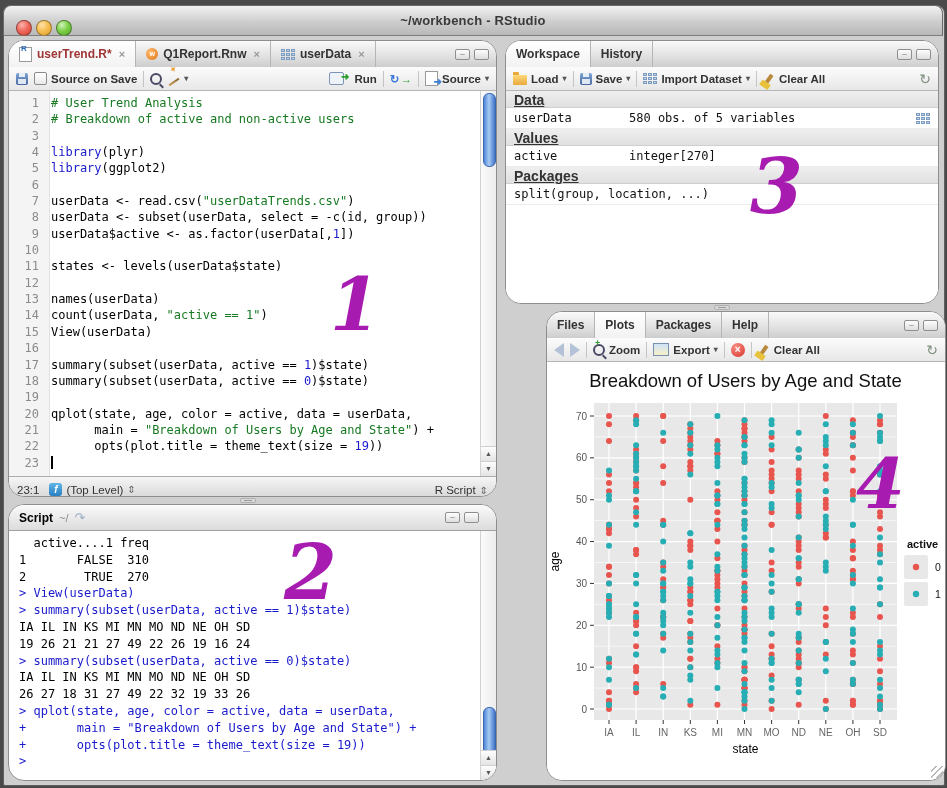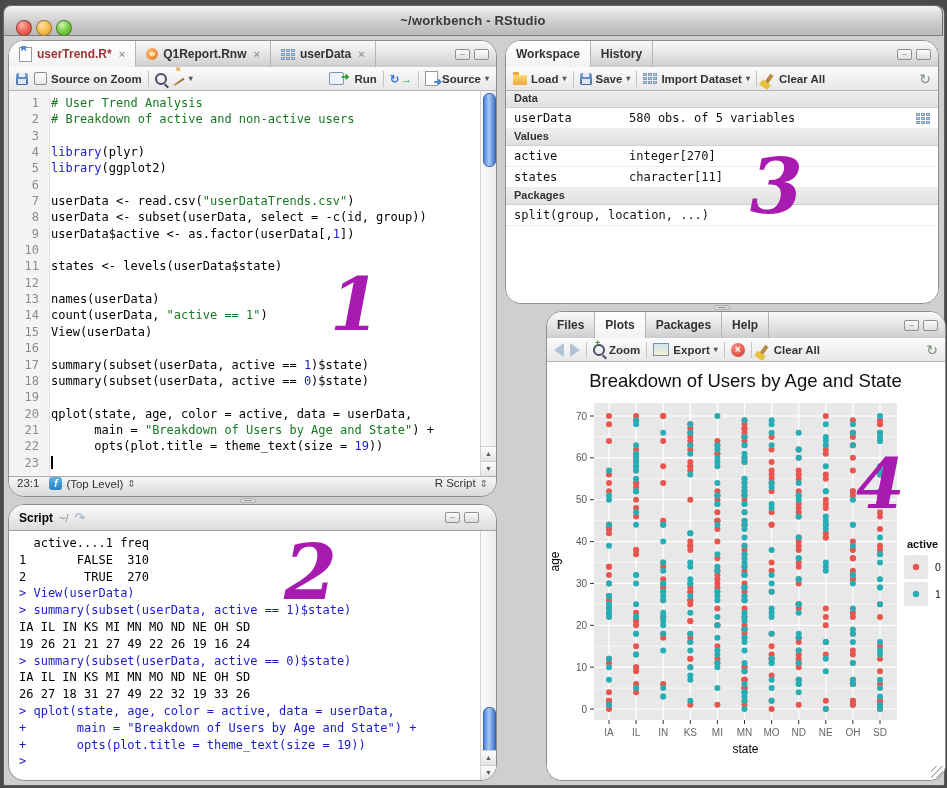--- a/index.html
+++ b/index.html
@@ -53,37 +53,37 @@
   .cursor{display:inline-block;width:1.5px;height:13px;background:#000;vertical-align:-2px;}
   .vscroll{position:absolute;right:0;top:0;bottom:0;width:15px;
            background:linear-gradient(90deg,#fbfbfb,#ededed);border-left:1px solid #d2d2d2;}
   .thumb{position:absolute;left:1.5px;width:11px;border-radius:6px;
          background:linear-gradient(90deg,#4f86d8,#a8cbf5 45%,#3f74c9);border:1px solid #3b67b0;}
   .sb-arrows{position:absolute;left:0;right:0;bottom:0;}
   .sb-a{height:14px;border-top:1px solid #cfcfcf;text-align:center;font-size:7px;color:#555;
         line-height:14px;background:linear-gradient(#fdfdfd,#e4e4e4);}
   #editor-status{position:absolute;left:0;right:0;bottom:0;height:20px;
                  background:linear-gradient(#f6f6f6,#dadada);border-top:1px solid #ababab;
-                 display:flex;align-items:flex-start;font-size:11.5px;color:#333;padding:0 8px;gap:10px;box-sizing:border-box;}
+                 display:flex;align-items:flex-end;font-size:11.5px;color:#333;padding:0 8px;gap:10px;box-sizing:border-box;}
   .stepper{font-size:10px;color:#666;}
   .ficon{width:13px;height:13px;border-radius:3px;background:linear-gradient(#5fb5e8,#2a7fc0);
          color:#fff;font-style:italic;font-weight:bold;font-size:10px;text-align:center;line-height:13px;}
   
   #console-pane{left:8px;top:504px;width:489px;height:277px;}
   #console-header{position:absolute;left:0;right:0;top:0;height:26px;
                   background:linear-gradient(#fafafa,#dcdcdc);border-bottom:1px solid #a2a2a2;
                   display:flex;align-items:center;gap:6px;padding:0 10px;font-size:12px;box-sizing:border-box;}
   #console-body{position:absolute;left:0;top:26px;right:16px;bottom:0;padding:4px 0 0 10px;
                 font-family:"DejaVu Sans Mono",monospace;font-size:12px;line-height:16.8px;white-space:pre;}
   .con-i{color:#1a1acc;} .con-o{color:#000;}
   
   #workspace-pane{left:505px;top:40px;width:434px;height:264px;}
   #ws-toolbar{top:26px;}
   .section-hd{height:17px;background:linear-gradient(#efefef,#e0e0e0);border-bottom:1px solid #cfcfcf;
-              font-size:11px;font-weight:bold;color:#333;padding:1px 0 0 8px;box-sizing:border-box;}
+              font-size:14px;font-weight:bold;color:#333;padding:1px 0 0 8px;box-sizing:border-box;text-decoration:underline;}
   .ws-row{height:20px;display:flex;align-items:center;border-bottom:1px solid #ececec;
           font-family:"DejaVu Sans Mono",monospace;font-size:12px;color:#111;}
   .ws-name{width:115px;padding-left:8px;}
   .ws-val{flex:1;}
   #ws-content{position:absolute;left:0;right:0;top:50px;bottom:0;background:#fff;}
   .gridicon{margin-right:8px;}
   
   #plots-pane{left:505px;top:311px;width:400px;height:470px;margin-left:41px;}
   #pl-toolbar{top:26px;}
   #plot-content{position:absolute;left:0;right:0;top:50px;bottom:0;background:#fff;}
@@ -170,21 +170,21 @@
     </div>
     <div class="minmax">
       <span class="mm">–</span>
       <span class="mm"></span>
     </div>
   </div>
   <div class="toolbar" id="editor-toolbar">
     <span class="i floppy"></span>
     <span class="tbtn">
       <span class="checkbox"></span>
-      <span>Source on Zoom</span>
+      <span>Source on Save</span>
     </span>
     <span class="sep"></span>
     <span class="i mag"></span>
     <span class="tbtn">
       <span class="i wand"></span>
       <span class="caret">▾</span>
     </span>
     <span style="flex:1"></span>
     <span class="tbtn">
       <span class="runbox"></span>
@@ -309,24 +309,20 @@
           <i></i>
           <i></i>
           <i></i>
           <i></i>
         </span>
     </div>
     <div class="section-hd">Values</div>
     <div class="ws-row">
       <span class="ws-name">active</span>
       <span class="ws-val">integer[270]</span>
-    </div>
-    <div class="ws-row">
-      <span class="ws-name">states</span>
-      <span class="ws-val">character[11]</span>
     </div>
     <div class="section-hd">Packages</div>
     <div class="ws-row">
       <span class="ws-name" style="width:auto;">split(group, location, ...)</span>
     </div>
   </div>
 </div>
 
 <div class="pane" id="plots-pane">
   <div class="tabstrip">

